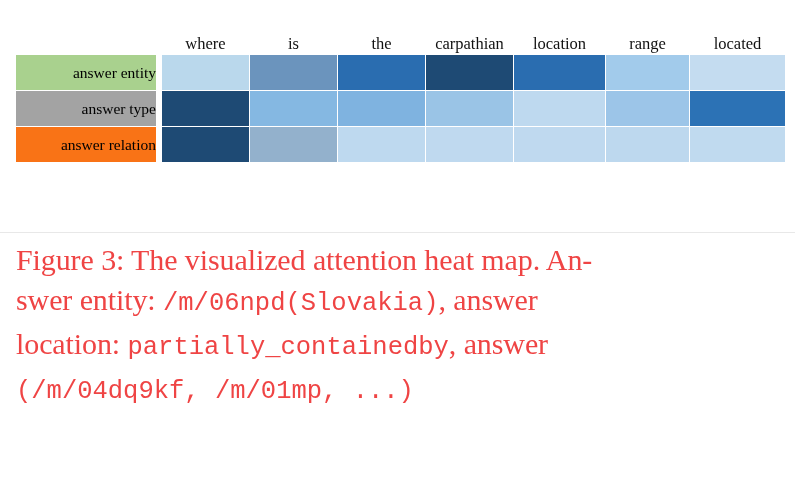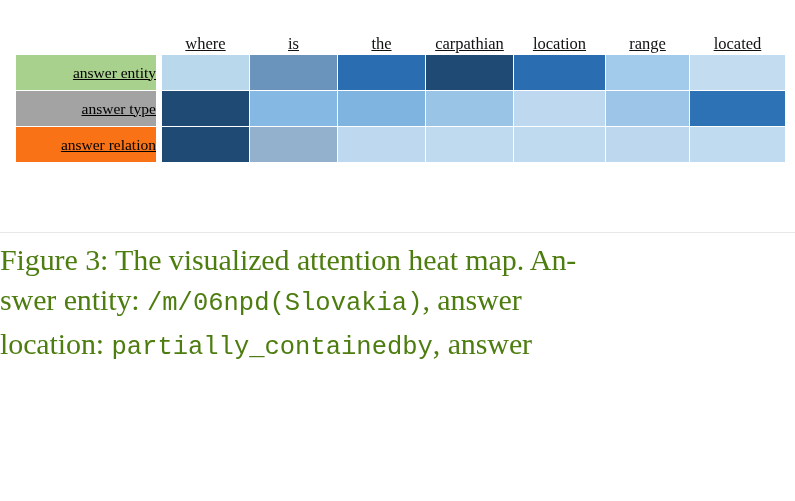--- a/index.html
+++ b/index.html
@@ -31,21 +31,20 @@
     position: absolute;
     left: 15px;
     top: 28px;
     border-collapse: collapse;
     table-layout: fixed;
   }
 
   #heatmap-table td, #heatmap-table th {
     padding: 0;
     margin: 4px;
-    text-decoration: underline;
   }
 
   
   .col-header {
     height: 26px;
     font-family: "Liberation Serif", "DejaVu Serif", serif;
     font-size: 16.5px;
     font-weight: normal;
     text-align: center;
     vertical-align: bottom;
@@ -78,27 +77,27 @@
     height: 36px;
     border: 1px solid #ffffff;
     box-sizing: border-box;
   }
 
   .spacer-col { width: 4px; }
 
   
   #caption {
     position: absolute;
-    left: 0;
+    left: 16px;
     top: 240px;
     width: 766px;
     font-family: "Liberation Serif", "DejaVu Serif", serif;
     font-size: 30px;
     line-height: 40px;
-    color: #4d7c0f;
+    color: #ef4444;
     letter-spacing: -0.1px;
   }
   .mono {
     font-family: "Liberation Mono", "DejaVu Sans Mono", monospace;
     font-size: 25.5px;
     letter-spacing: 0px;
   }
   .cap-line { white-space: nowrap; }
 </style>
 </head>
@@ -166,13 +165,16 @@
 <div id="caption">
   <div class="cap-line">
     <span>Figure 3: The visualized attention heat map. An-</span>
   </div>
   <div class="cap-line">
     <span>swer entity: </span><span class="mono">/m/06npd(Slovakia)</span><span>, answer</span>
   </div>
   <div class="cap-line">
     <span>location: </span><span class="mono">partially_containedby</span><span>, answer</span>
   </div>
+  <div class="cap-line">
+    <span class="mono">(/m/04dq9kf, /m/01mp, ...)</span>
+  </div>
 </div>
 
 </body></html>

